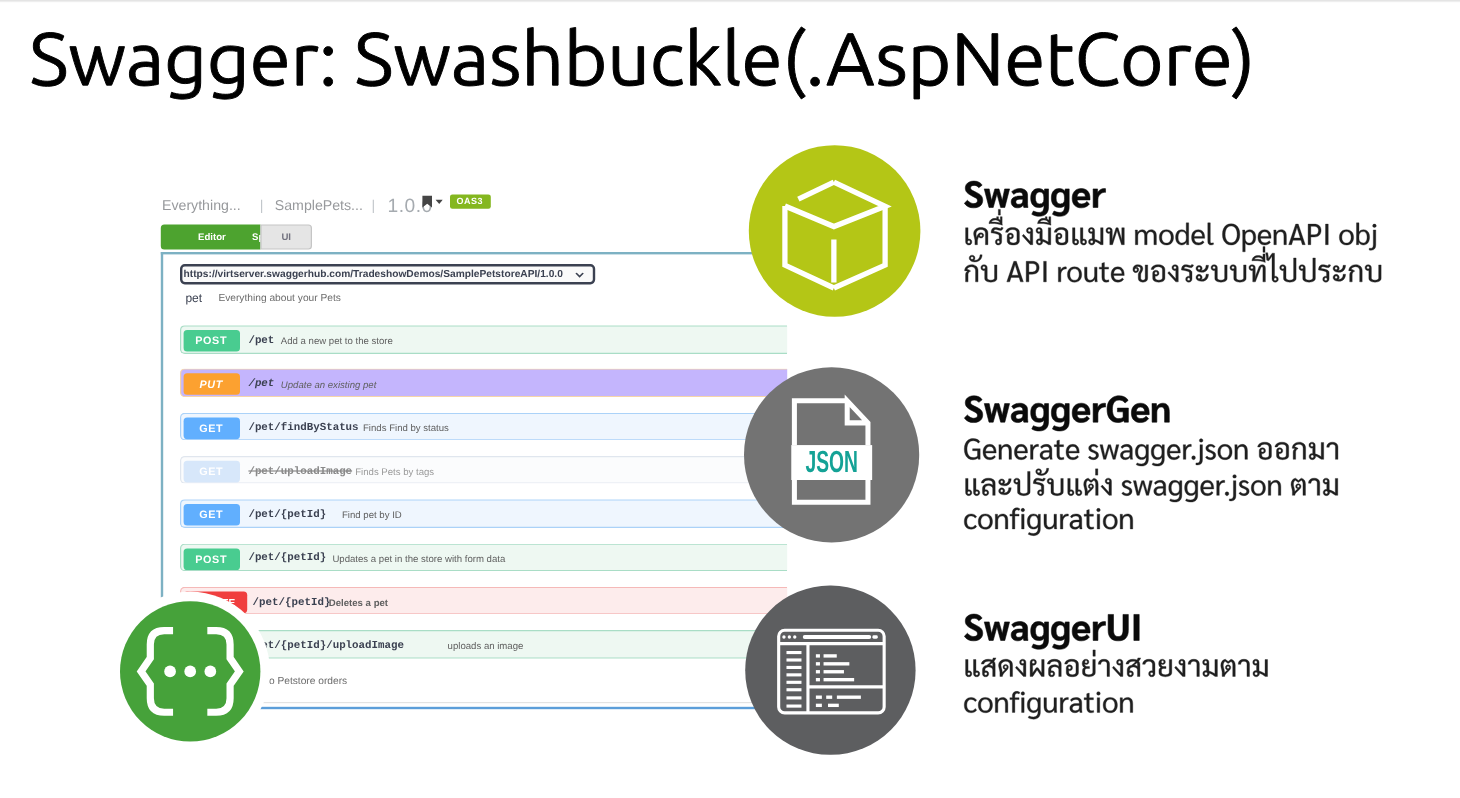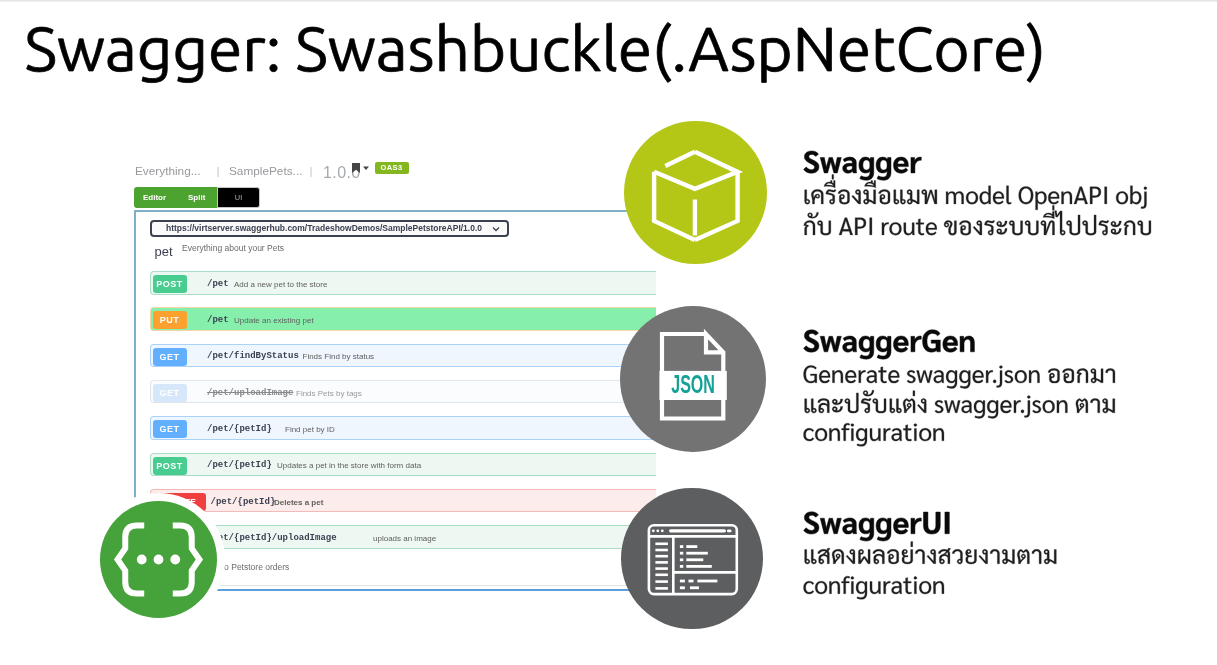--- a/index.html
+++ b/index.html
@@ -9,38 +9,38 @@
 
 #hdr{left:0;top:164px;font-size:11.8px;color:#97999c;white-space:nowrap;width:500px;height:16px;}
 #hdr span{position:absolute;}
 #hdr .pipe{color:#c2c7cb;}
 #hdr .ver{letter-spacing:.4px;color:#a6abb0;font-size:16px;}
 #bkmark{left:350.5px;top:163px;}
 #oas3{left:374.5px;top:162px;width:34px;height:11.5px;background:#84b71f;border-radius:2px;
  color:#fff;font-size:7.5px;font-weight:700;text-align:center;line-height:11.5px;letter-spacing:.4px;}
 
 #tabgreen{left:134px;top:186.5px;width:83px;height:21px;background:#4da32f;border-radius:3px 0 0 3px;}
-#tabgreen span{position:absolute;top:6.5px;font-size:8px;font-weight:700;color:#fff;}
-#tabUI{left:217px;top:186.5px;width:41px;height:19px;background:#000000;border:1px solid #c5c5c5;
+#tabgreen span{position:absolute;top:6.5px;font-size:8px;font-weight:700;color:#fff;margin-left:22px;}
+#tabUI{left:217px;top:186.5px;width:41px;height:19px;background:#e5e5e5;border:1px solid #c5c5c5;
  border-radius:0 3px 3px 0;color:#72727f;font-size:8px;font-weight:700;text-align:center;line-height:19px;}
 
 #pborderT{left:133.5px;top:209.7px;width:525.5px;height:2.2px;background:#7db1c3;}
 #pborderL{left:133.5px;top:209.7px;width:2.2px;height:381px;background:#7db1c3;}
 #hrgray{left:150px;top:584.8px;width:506px;height:1px;background:#e3e3e3;}
 #hrblue{left:133.5px;top:588.6px;width:525.5px;height:2.4px;background:#5c9ed9;}
 
 #dd{left:150px;top:220.2px;width:341px;height:12.8px;background:#fafafa;border:2px solid #3b4151;
- border-radius:4px;font-size:8.5px;font-weight:700;color:#3b4151;line-height:13px;padding-left:14px;}
+ border-radius:4px;font-size:8.5px;font-weight:700;color:#3b4151;line-height:13px;padding-left:1px;}
 #dd .caret{position:absolute;right:7px;}
 
-#pet{left:154.5px;top:243.5px;font-size:13px;color:#3b4151;}
+#pet{left:154.5px;top:243.5px;font-size:10px;color:#3b4151;}
 #petdesc{left:182px;top:243px;font-size:8.5px;color:#6b6b6b;}
 
 .row{left:150px;width:505px;height:21.5px;border-radius:4px 0 0 4px;border:1px solid;border-right:0;}
-.badge{position:absolute;left:1.5px;top:3px;width:34px;height:18.2px;border-radius:3px;color:#fff;
+.badge{position:absolute;left:1.5px;top:3px;width:47px;height:18.2px;border-radius:3px;color:#fff;
  font-size:9px;font-weight:700;text-align:center;line-height:18.2px;letter-spacing:.5px;}
 .path{position:absolute;left:56px;top:6.9px;font-family:"Liberation Mono",monospace;
  font-size:9px;font-weight:700;color:#3b4151;white-space:nowrap;}
 .desc{position:absolute;top:7.9px;font-size:8px;color:#606060;white-space:nowrap;}
 
 #store{left:154.5px;top:556px;font-size:15.5px;color:#3b4151;}
 #storedesc{left:192px;top:561.5px;font-size:8.5px;color:#6b6b6b;}
 
 .circ{border-radius:50%;}
 #c-green{left:99.5px;top:501px;width:117px;height:117px;background:#46a23a;box-shadow:0 0 0 8px #fff;}
@@ -76,21 +76,21 @@
       <path d="M1 0.5 L4 3.5 L7 0.5" fill="none" stroke="#3b4151" stroke-width="1.3"></path>
     </svg></div>
 <div class="abs" id="pet">pet</div>
 <div class="abs" id="petdesc">Everything about your Pets</div>
 
 <div class="abs row" style="top:271px;background:#eef8f2;border-color:#a9ddc6;">
  <div class="badge" style="background:#49cc90;">POST</div>
     <div class="path">/pet</div>
  <div class="desc" style="left:83px;">Add a new pet to the store</div>
   </div>
-<div class="abs row" style="top:307.3px;background:#86efac;border-color:#f6d4a9;">
+<div class="abs row" style="top:307.3px;background:#c4b5fd;border-color:#f6d4a9;font-style:italic;">
  <div class="badge" style="background:#fca130;">PUT</div>
     <div class="path">/pet</div>
  <div class="desc" style="left:83px;">Update an existing pet</div>
   </div>
 <div class="abs row" style="top:343.6px;background:#eff6fe;border-color:#abd2f8;">
  <div class="badge" style="background:#61affe;">GET</div>
     <div class="path">/pet/findByStatus</div>
  <div class="desc" style="left:151.5px;">Finds Find by status</div>
   </div>
 <div class="abs row" style="top:379.9px;background:#fbfcfd;border-color:#e0e6ee;">

